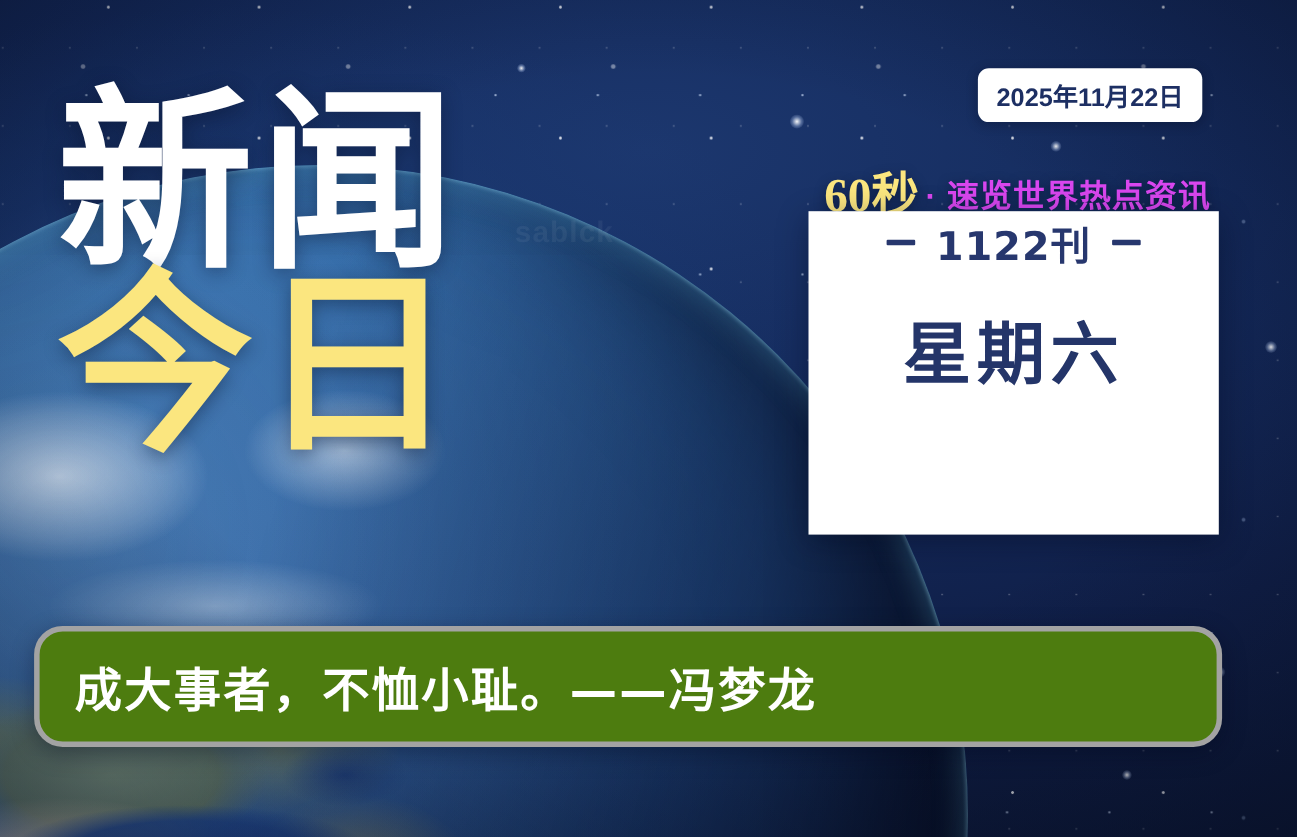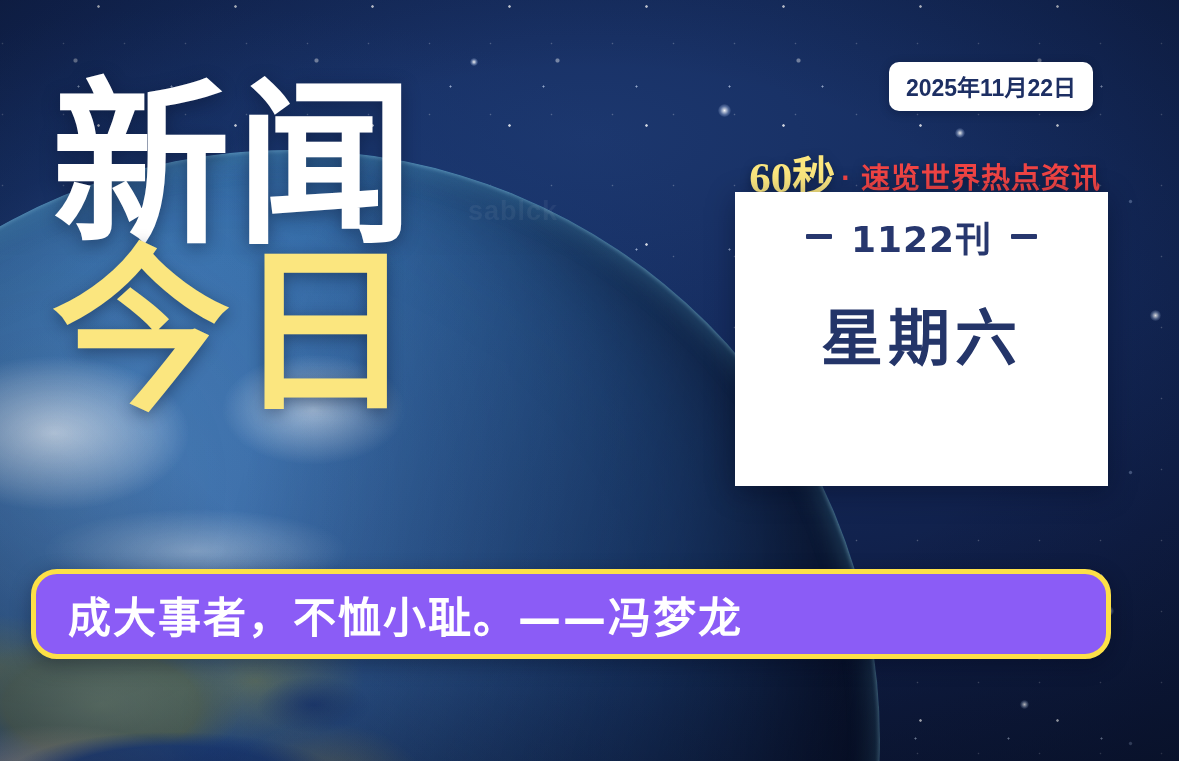--- a/index.html
+++ b/index.html
@@ -229,40 +229,40 @@
     text-shadow: 0 3px 10px rgba(6,14,38,0.55);
   }
   .tag-60 {
     font-size: 43px;
     color: #fbe67f;
     letter-spacing: 0px;
     font-family: Liberation Serif, serif;
   }
   .tag-rest {
     font-size: 29px;
-    color: #ef4444;
+    color: #d946ef;
     letter-spacing: 1px;
     margin-left: 6px;
     position: relative;
     top: -4px;
   }
 
   .info-card {
     position: absolute;
     left: 735px;
     top: 192px;
     width: 373px;
     height: 294px;
     background: #ffffff;
     box-shadow: 0 6px 26px rgba(4,10,30,0.42);
     display: flex;
     flex-direction: column;
     align-items: center;
     justify-content: flex-start;
-    padding-top: 18px;
+    padding-top: 2px;
     box-sizing: border-box;
     color: #233469;
   }
   .issue-row {
     display: flex;
     align-items: center;
     gap: 19px;
     font-weight: 800;
     font-size: 36px;
     letter-spacing: 1px;
@@ -292,24 +292,24 @@
     color: #243569;
     font-family: "DejaVu Sans", "Liberation Sans", sans-serif;
   }
 
   
   .quote-bar {
     position: absolute;
     left: 31px;
     top: 569px;
     width: 1080px;
-    height: 90px;
+    height: 110px;
     box-sizing: border-box;
-    background: #8b5cf6;
-    border: 5px solid #fde047;
+    background: #4d7c0f;
+    border: 5px solid #a3a3a3;
     border-radius: 26px;
     display: flex;
     align-items: center;
     box-shadow: 0 6px 20px rgba(4,10,30,0.35);
   }
   .quote-text {
     color: #ffffff;
     font-size: 43px;
     font-weight: 700;
     letter-spacing: 2px;

